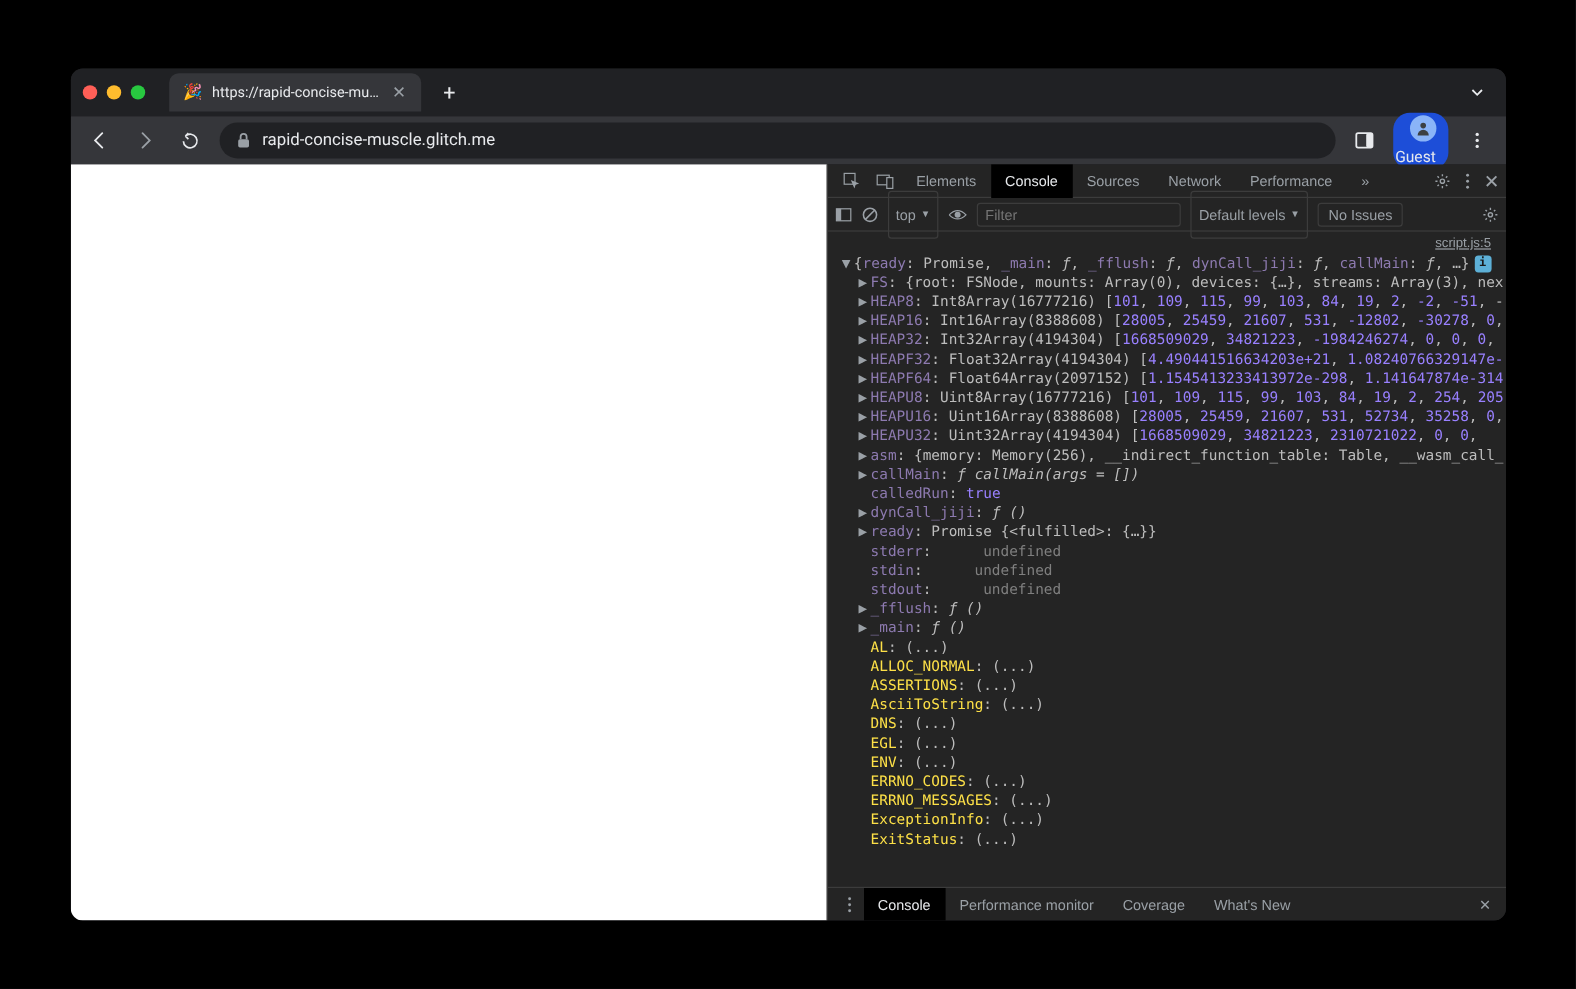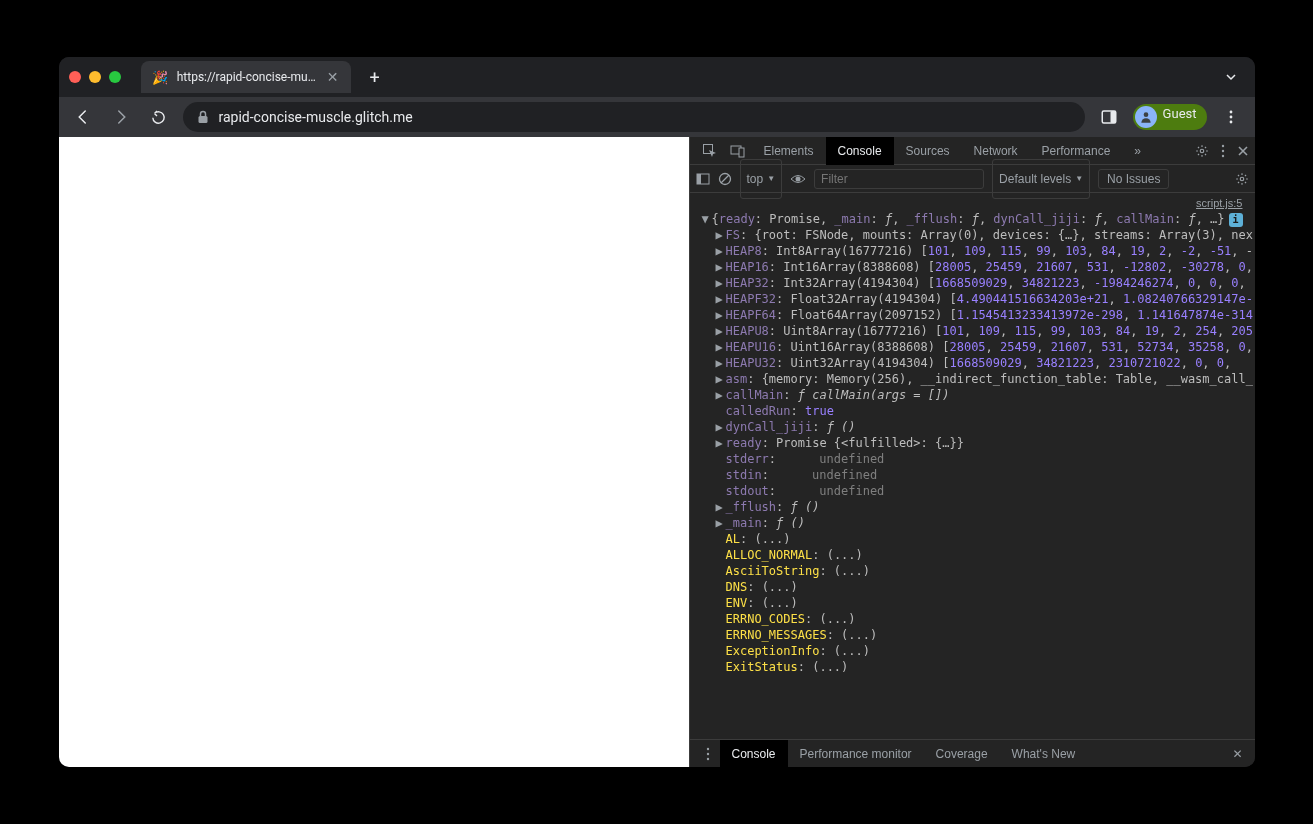--- a/index.html
+++ b/index.html
@@ -48,21 +48,21 @@
   
   .toolbar {
     height:40px;background:#35363a;display:flex;align-items:center;padding:0 10px;gap:10px;
   }
   .tbtn{color:#9aa0a6;width:28px;height:28px;display:flex;align-items:center;justify-content:center;border-radius:50%;cursor:pointer;}
   .omnibox{
     flex:1;height:30px;background:#202124;border-radius:15px;display:flex;align-items:center;padding:0 14px;gap:10px;color:#e8eaed;font-size:14px;
   }
   .omnibox .lock{color:#9aa0a6;font-size:12px;}
   .ext{color:#e8eaed;}
-  .avatar{display:flex;align-items:flex-start;gap:6px;background:#4d7c0f;border-radius:14px;padding:2px 10px 2px 2px;color:#e8eaed;font-size:13px;}
+  .avatar{display:flex;align-items:flex-end;gap:6px;background:#1d4ed8;border-radius:14px;padding:2px 10px 2px 2px;color:#e8eaed;font-size:13px;flex-direction:column;}
   .avatar .circ{width:22px;height:22px;border-radius:50%;background:#8ab4f8;display:flex;align-items:center;justify-content:center;color:#202124;}
   .dots{color:#e8eaed;}
   
   .content{flex:1;display:flex;min-height:0;}
   .page{flex:1;background:#fff;}
   .devtools{
     width:566px;background:#242424;display:flex;flex-direction:column;color:#bdbdbd;font-family:ui-monospace,Menlo,monospace;font-size:12px;border-left:1px solid #3c3c3c;
   }
   
   .dt-tabs{height:28px;border-bottom:1px solid #3c3c3c;display:flex;align-items:center;padding:0 6px;gap:0;font-family:-apple-system,sans-serif;}
@@ -279,22 +279,24 @@
               <div class="row ind2"><span class="tog"></span><span class="k">calledRun</span><span class="p">: </span><span class="num">true</span></div>
               <div class="row ind2"><span class="tog">▶</span><span class="k">dynCall_jiji</span><span class="p">: </span><span class="fn">ƒ ()</span></div>
               <div class="row ind2"><span class="tog">▶</span><span class="k">ready</span><span class="p">: Promise {&lt;fulfilled&gt;: {…}}</span></div>
               <div class="row ind2"><span class="tog"></span><span class="k">stderr</span><span class="p">: </span><span class="undf">undefined</span></div>
               <div class="row ind2"><span class="tog"></span><span class="k">stdin</span><span class="p">: </span><span class="undf">undefined</span></div>
               <div class="row ind2"><span class="tog"></span><span class="k">stdout</span><span class="p">: </span><span class="undf">undefined</span></div>
               <div class="row ind2"><span class="tog">▶</span><span class="k">_fflush</span><span class="p">: </span><span class="fn">ƒ ()</span></div>
               <div class="row ind2"><span class="tog">▶</span><span class="k">_main</span><span class="p">: </span><span class="fn">ƒ ()</span></div>
               <div class="row ind2"><span class="tog"></span><span class="k2">AL</span><span class="p">: (...)</span></div>
               <div class="row ind2"><span class="tog"></span><span class="k2">ALLOC_NORMAL</span><span class="p">: (...)</span></div>
+              <div class="row ind2"><span class="tog"></span><span class="k2">ASSERTIONS</span><span class="p">: (...)</span></div>
               <div class="row ind2"><span class="tog"></span><span class="k2">AsciiToString</span><span class="p">: (...)</span></div>
               <div class="row ind2"><span class="tog"></span><span class="k2">DNS</span><span class="p">: (...)</span></div>
+              <div class="row ind2"><span class="tog"></span><span class="k2">EGL</span><span class="p">: (...)</span></div>
               <div class="row ind2"><span class="tog"></span><span class="k2">ENV</span><span class="p">: (...)</span></div>
               <div class="row ind2"><span class="tog"></span><span class="k2">ERRNO_CODES</span><span class="p">: (...)</span></div>
               <div class="row ind2"><span class="tog"></span><span class="k2">ERRNO_MESSAGES</span><span class="p">: (...)</span></div>
               <div class="row ind2"><span class="tog"></span><span class="k2">ExceptionInfo</span><span class="p">: (...)</span></div>
               <div class="row ind2"><span class="tog"></span><span class="k2">ExitStatus</span><span class="p">: (...)</span></div>
             </div>
         </div>
       </div>
 
       <div class="drawer">

